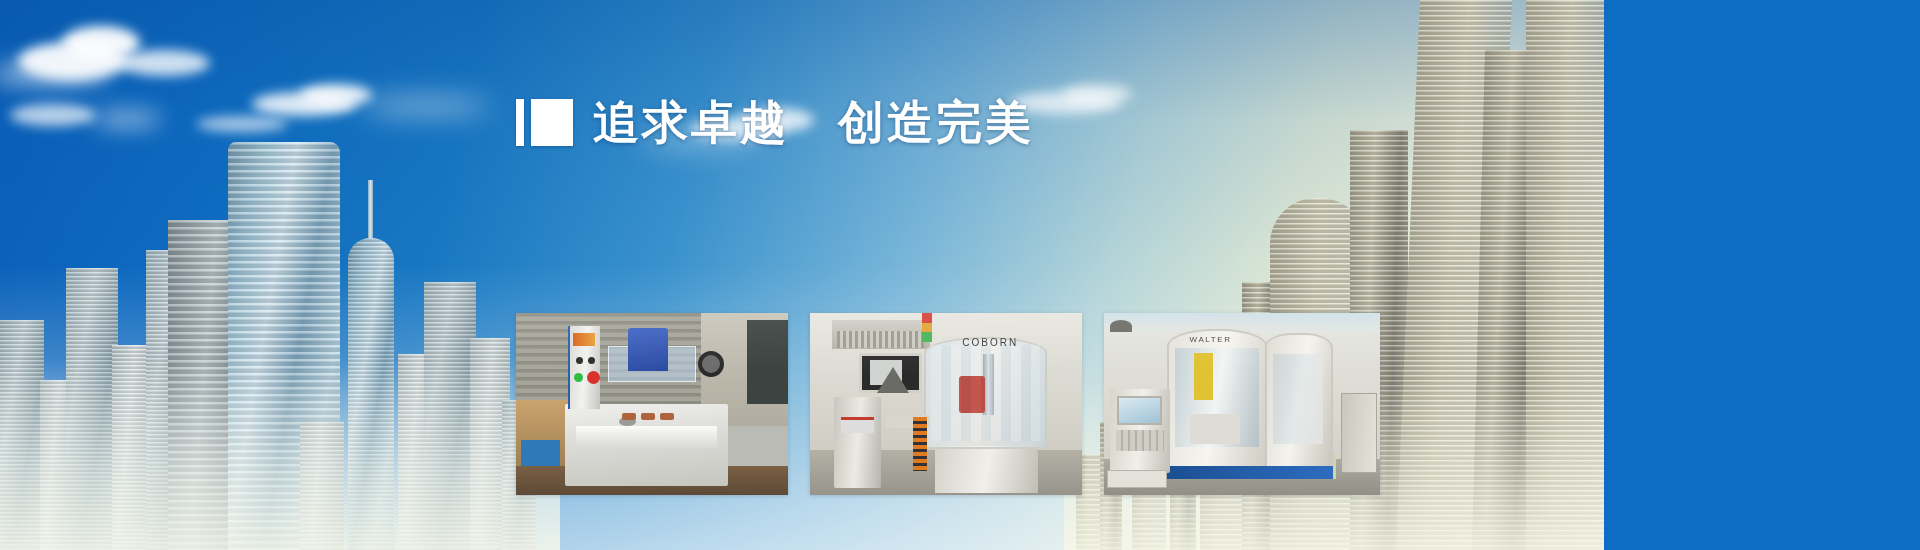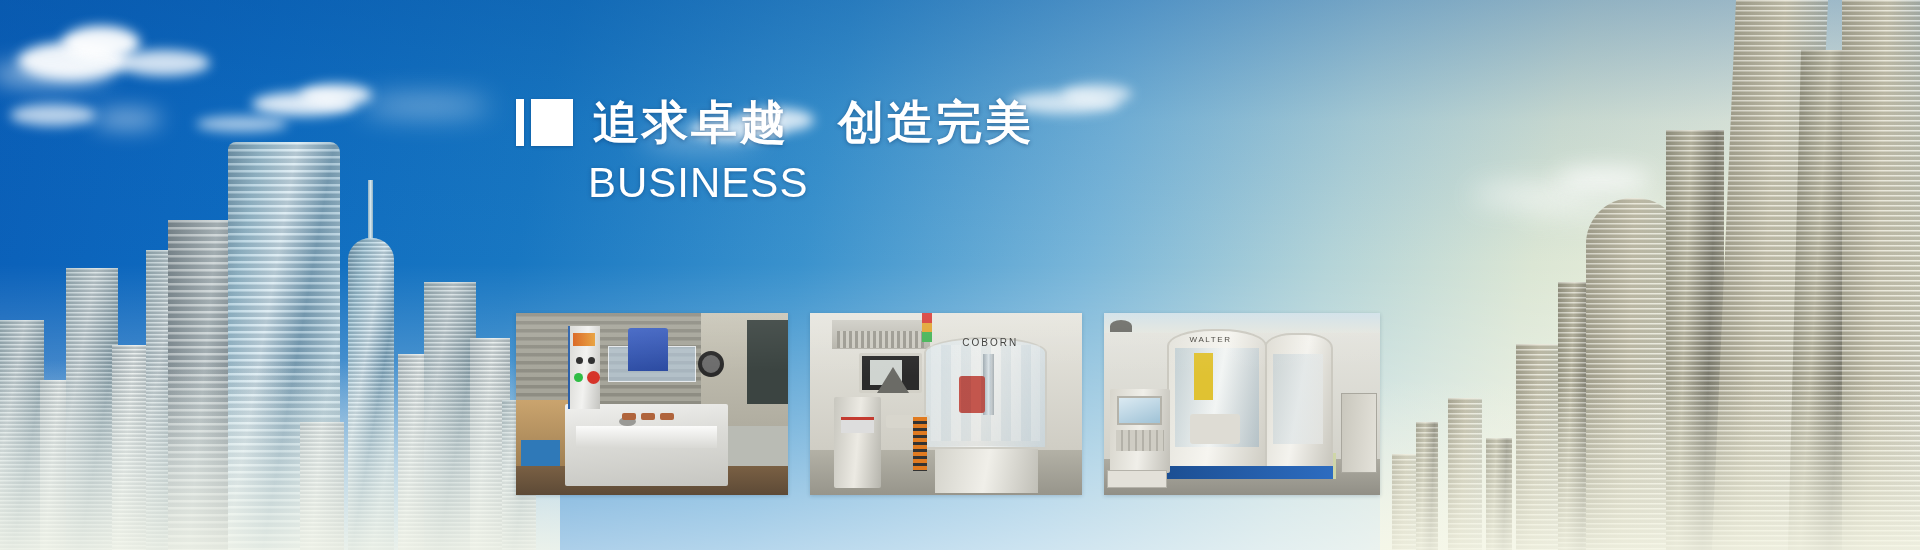--- a/index.html
+++ b/index.html
@@ -5,21 +5,21 @@
 <style>
   * { margin:0; padding:0; box-sizing:border-box; }
   html,body { width:1920px; height:550px; overflow:hidden; }
   body {
     font-family:"Liberation Sans","DejaVu Sans",sans-serif;
     background:#0d6cc4;
   }
 
   .banner {
     position:relative;
-    width:1920px;
+    width:1604px;
     height:550px;
     overflow:hidden;
   }
 
   
   .sky {
     position:absolute; inset:0;
     background:
       linear-gradient(102deg,
         #0a5fb8 0%,
@@ -606,21 +606,20 @@
 
     <div class="headline-row">
       <div class="logo-mark">
         <div class="logo-bar"></div>
         <div class="logo-square"></div>
       </div>
       <div class="headline-cn">追求卓越　创造完美</div>
     </div>
 
 
-    <div class="business">BUSINESS</div>
   </div>
 
   <div class="photos">
 
     <div class="photo">
       <div class="scene">
         <div class="pp p1-wall"></div>
         <div class="pp p1-wall2"></div>
         <div class="pp p1-darkpanel"></div>
         <div class="pp p1-floorL"></div>

